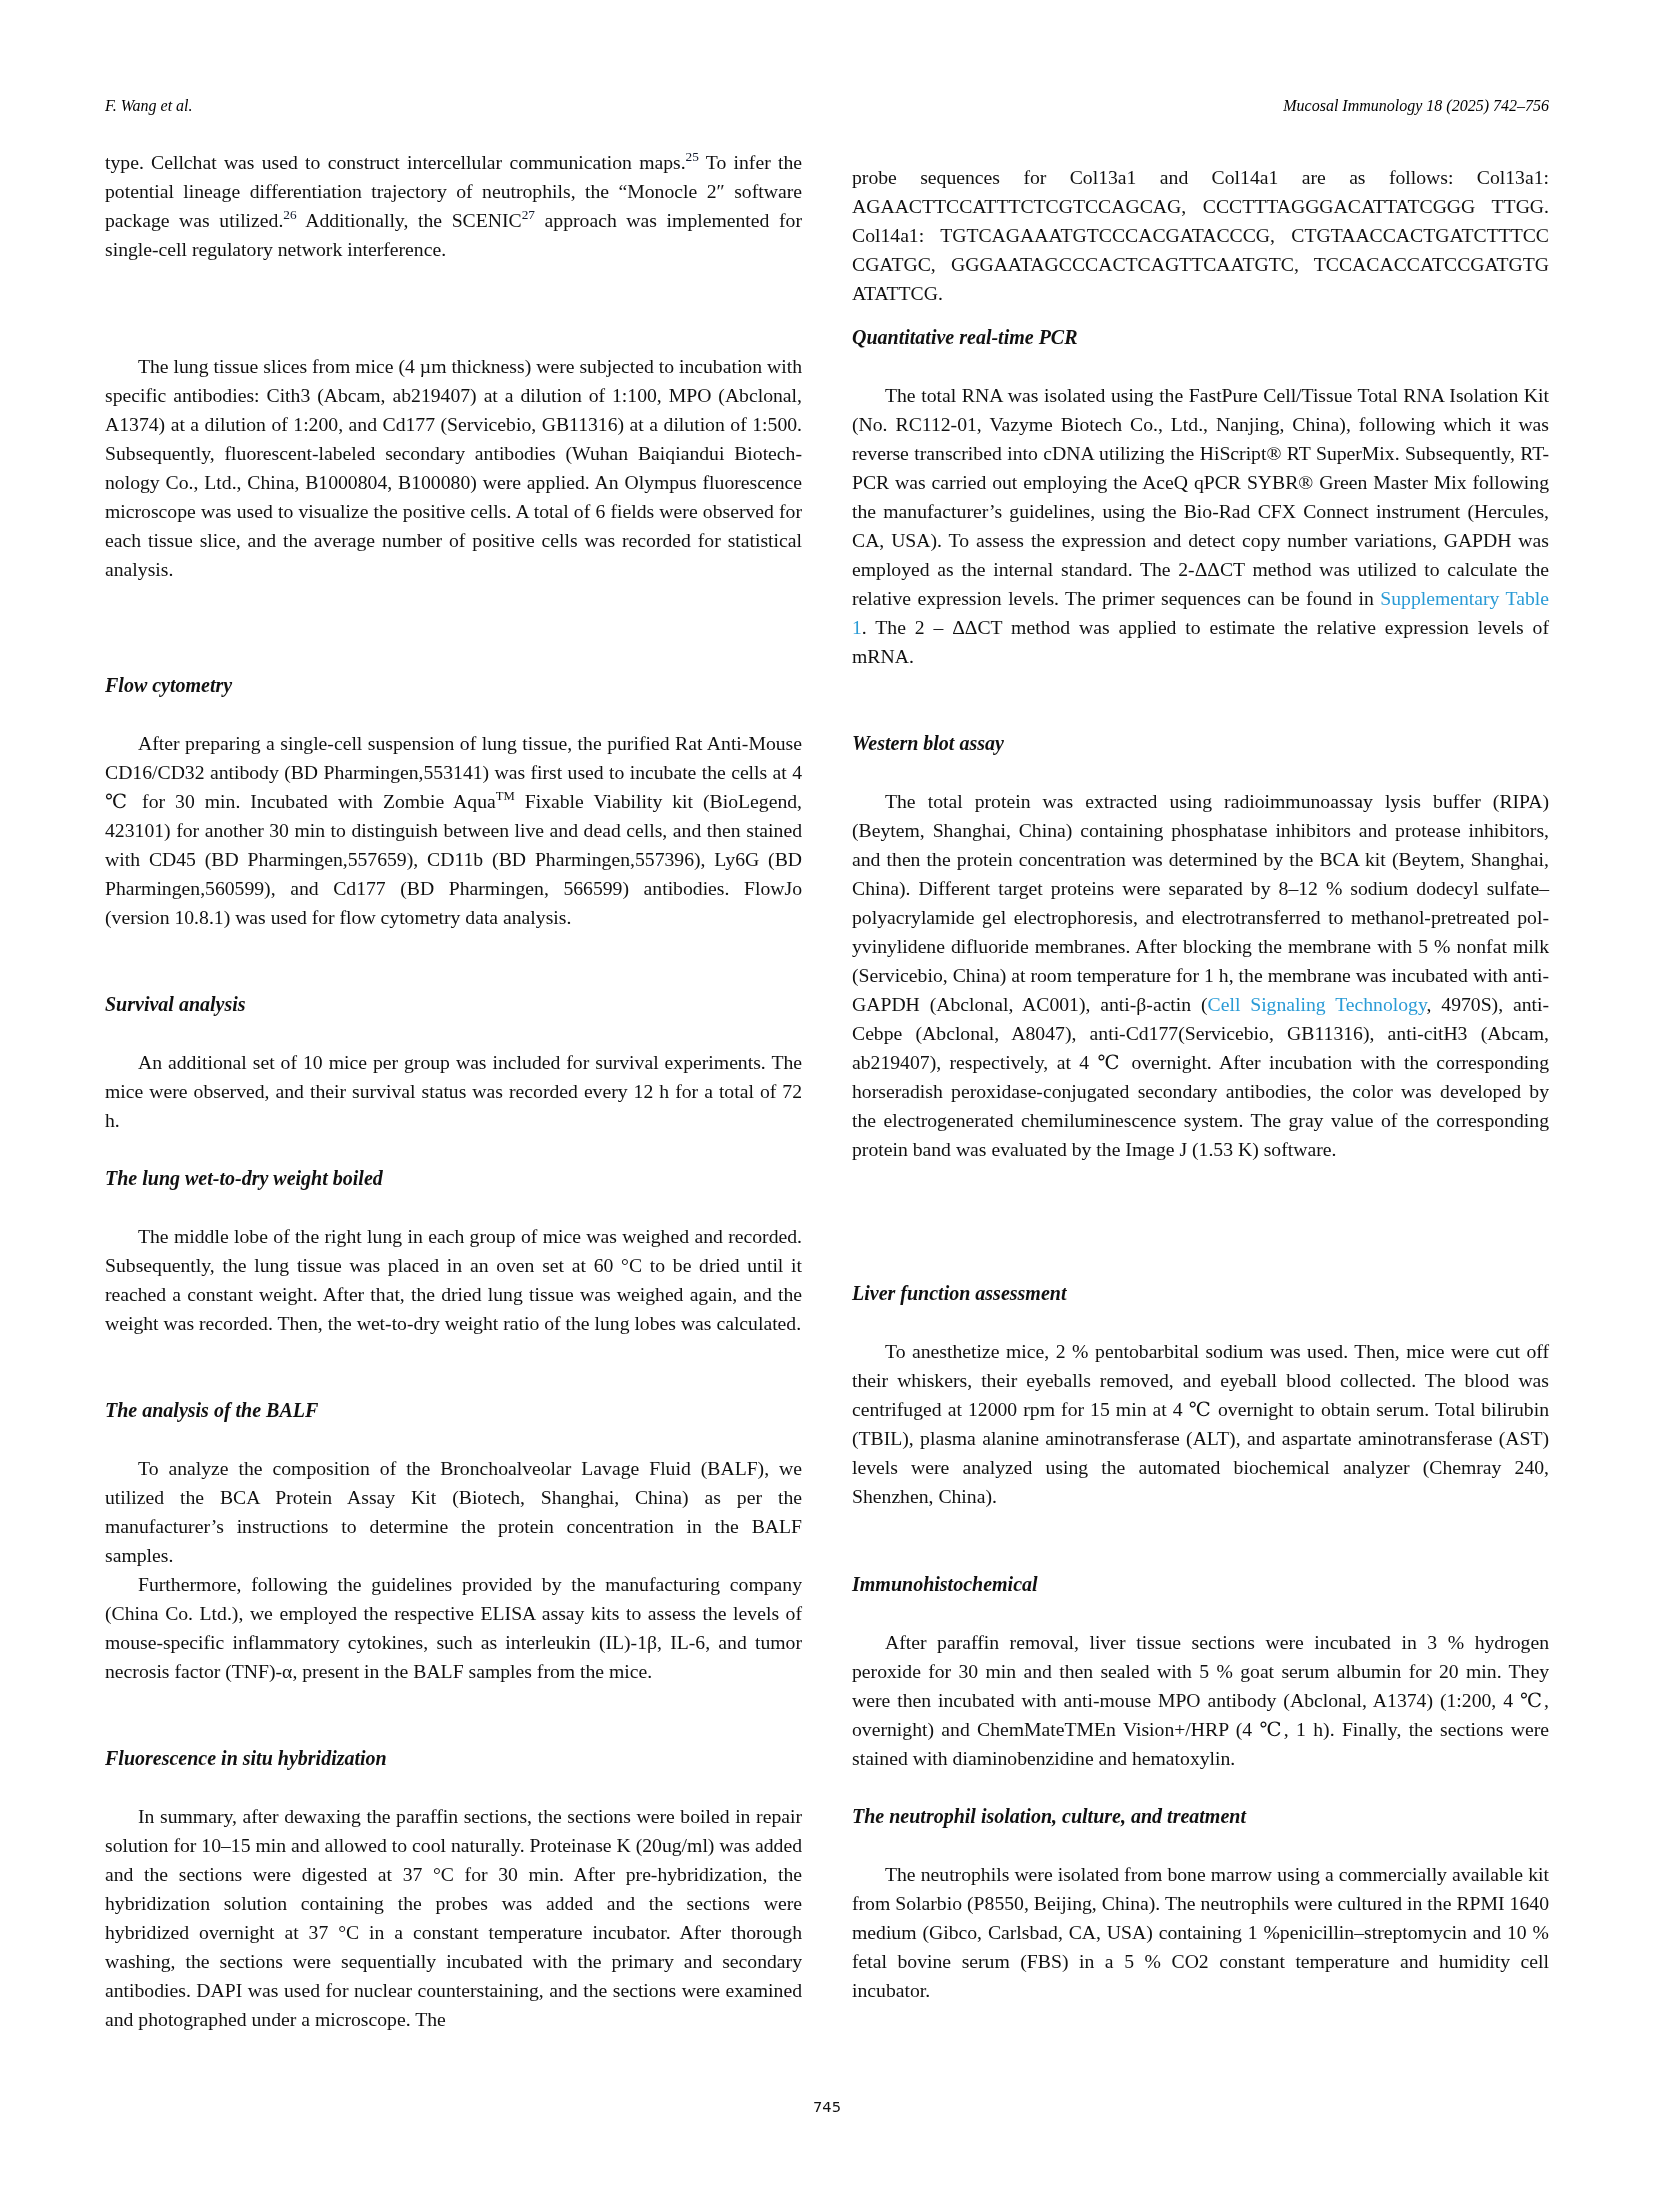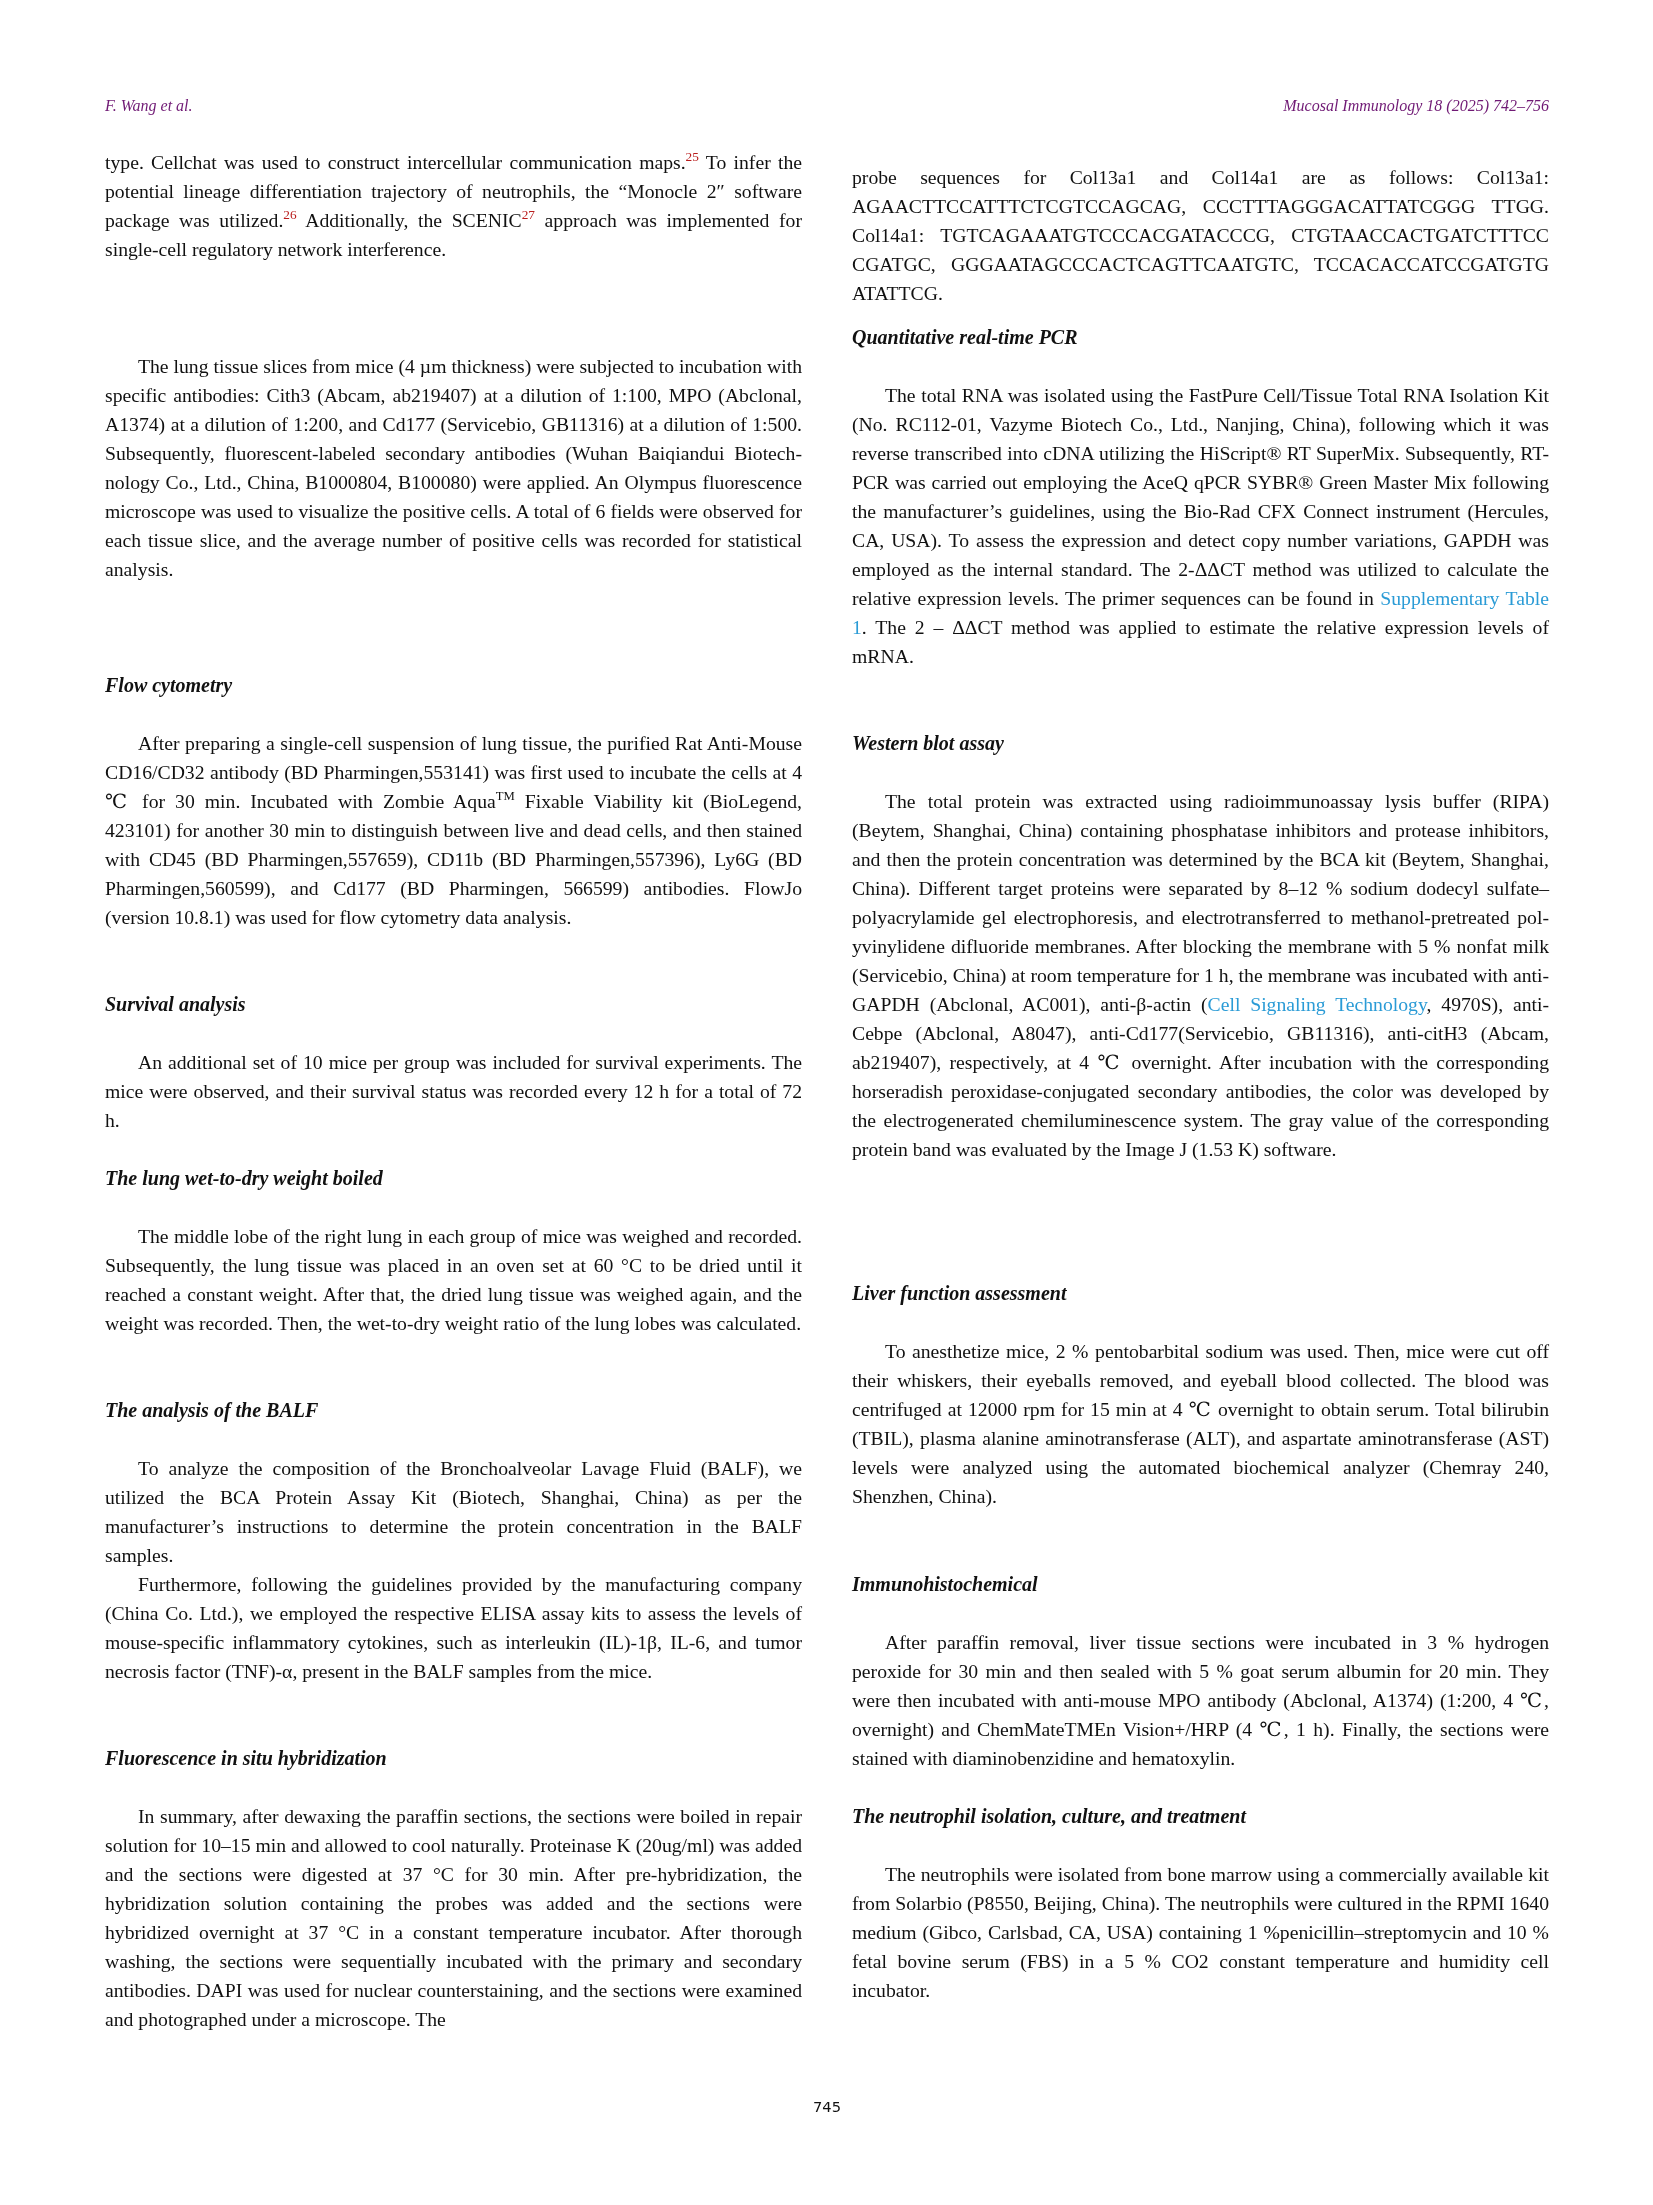--- a/index.html
+++ b/index.html
@@ -1,28 +1,28 @@
 <!DOCTYPE html>
 <html style="font-size:10.7px"><head>
 <meta charset="utf-8">
 <style>
   html, body { margin: 0; padding: 0; background: #ffffff; }
   body { width: 1654px; height: 2205px; position: relative; overflow: hidden; }
   .page { position: absolute; left: 0; top: 0; width: 1654px; height: 2205px; background: #fff; color: #111; font-family: "DejaVu Serif", "Liberation Serif", serif; }
-  .running-head { position: absolute; top: 97px; font-style: italic; font-size: 16px; color: #701a75; font-family: "Liberation Serif", "DejaVu Serif", serif; }
+  .running-head { position: absolute; top: 97px; font-style: italic; font-size: 16px; color: #000000; font-family: "Liberation Serif", "DejaVu Serif", serif; }
   .rh-left { left: 105px; }
   .rh-right { right: 105px; text-align: right; }
   .col { position: absolute; width: 697px; }
   .col-left { left: 105px; }
   .col-right { left: 852px; }
   .block { position: absolute; left: 0; width: 697px; }
   .heading { font-style: italic; font-size: 20px; line-height: 29px; margin: 0; font-family: "Liberation Serif", "DejaVu Serif", serif; }
   .para { font-size: 19.7px; line-height: 29px; text-align: justify; margin: 0; font-family: "Liberation Serif", "DejaVu Serif", serif; hyphens: manual; }
   .para.indent { text-indent: 33px; }
-  .ref { color: #b91c1c; font-size: 13.3px; vertical-align: super; line-height: 0; }
+  .ref { color: #0f172a; font-size: 13.3px; vertical-align: super; line-height: 0; }
   .link { color: #2a9bd6; }
   .sup { font-size: 12.7px; vertical-align: super; line-height: 0; }
   .page-number { position: absolute; top: 2098px; left: 0; width: 1654px; text-align: center; font-family: "DejaVu Sans", "Liberation Sans", sans-serif; font-size: 14.7px; color: #111; }
 </style>
 </head>
 <body>
 
 <div class="page">
 
   <div class="running-head rh-left">F. Wang et al.</div>

